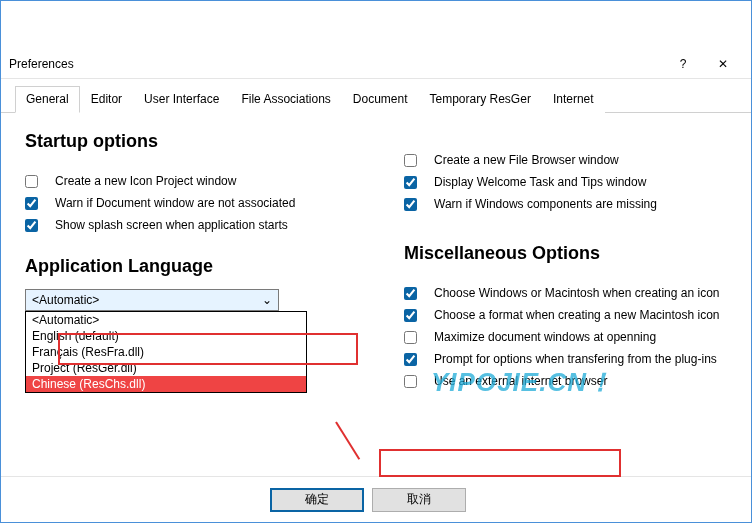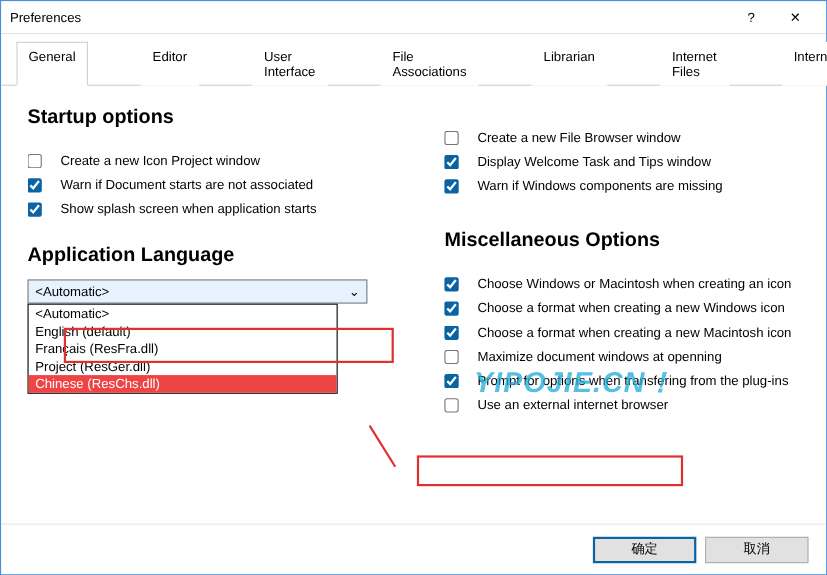--- a/index.html
+++ b/index.html
@@ -1,75 +1,75 @@
 <!DOCTYPE html>
 <html><head>
 <meta charset="utf-8">
 <style>
 * { box-sizing: border-box; margin: 0; padding: 0; font-family: "Segoe UI", Tahoma, sans-serif; font-size: 12px; }
 body { background: #fff; width: 752px; height: 523px; position: relative; }
 .window { width: 752px; height: 523px; border: 1px solid #4a90d9; background: #fff; display: flex; flex-direction: column; }
-.titlebar { height: 30px; display: flex; align-items: center; padding: 0 8px; border-bottom: 1px solid #e5e5e5; }
+.titlebar { height: 30px; display: flex; align-items: center; padding: 0 8px; border-bottom: 1px solid #e5e5e5; margin-top: 48px; }
 .titlebar .title { flex: 1; font-size: 12px; color: #000; }
 .titlebar .btn { width: 40px; height: 28px; display: flex; align-items: center; justify-content: center; color: #000; }
-.tabs { display: flex; padding: 6px 14px 0 14px; border-bottom: 1px solid #d0d0d0; gap: 48px; }
+.tabs { display: flex; padding: 6px 14px 0 14px; border-bottom: 1px solid #d0d0d0; }
 .tab { padding: 5px 10px 6px 10px; border: 1px solid transparent; border-bottom: none; color: #000; position: relative; top: 1px; background: #fff; }
 .tab.active { border: 1px solid #d0d0d0; border-bottom-color: #fff; }
 .content { flex: 1; padding: 18px 24px; display: flex; gap: 56px; position: relative; }
 .col { flex: 1; }
 h4 { font-size: 18px; font-weight: bold; margin-bottom: 12px; }
 .chk { display: flex; align-items: center; margin-bottom: 8px; gap: 17px; }
 .chk input { width: 13px; height: 13px; accent-color: #0a64a4; }
 .chk label { color: #000; }
 .langsec { margin-top: 24px; position: relative; }
-.dropdown { position: relative; width: 309px; margin-top: 10px; }
+.dropdown { position: relative; width: 254px; margin-top: 10px; }
 .dd-box { border: 1px solid #7a7a7a; background: #e6f3ff; height: 22px; display: flex; align-items: center; padding: 0 6px; justify-content: space-between; }
 .dd-list { position: absolute; top: 22px; left: 0; width: 282px; border: 1px solid #000; background: #fff; z-index: 5; }
 .dd-item { padding: 1px 6px; color: #000; }
 .dd-item.sel { background: #ef4444; color: #fff; }
 .redbox { position: absolute; left: 33px; top: 77px; width: 300px; height: 32px; border: 2px solid #e03030; pointer-events: none; z-index: 6; }
 .redbox2 { position: absolute; left: 378px; top: 336px; width: 242px; height: 28px; border: 2px solid #e03030; pointer-events: none; z-index: 6; }
 .redline { position: absolute; left: 335px; top: 308px; width: 44px; height: 2px; background: #e03030; transform: rotate(58deg); transform-origin: left center; z-index: 6; }
 .watermark { position: absolute; left: 430px; top: 252px; font-size: 26px; font-weight: 900; font-style: italic; color: #1fabd8; opacity: 0.75; pointer-events: none; z-index: 7; letter-spacing: 1px; }
 .watermark2 { position: absolute; left: 175px; top: 337px; font-size: 14px; font-weight: 700; color: #fff; pointer-events: none; z-index: 7; letter-spacing: 2px; }
-.footer { height: 46px; border-top: 1px solid #e5e5e5; display: flex; justify-content: flex-end; align-items: center; gap: 8px; padding-right: 16px; }
+.footer { height: 46px; border-top: 1px solid #e5e5e5; display: flex; justify-content: center; align-items: center; gap: 8px; padding-right: 16px; }
 .footer button { width: 94px; height: 24px; border: 1px solid #adadad; background: #e1e1e1; }
 .footer button.primary { border: 2px solid #0a64a4; background: #e1e1e1; }
 </style>
 </head>
 <body>
 
 <div class="window">
   <div class="titlebar">
     <span class="title">Preferences</span>
     <span class="btn">?</span>
     <span class="btn">✕</span>
   </div>
 
   <div class="tabs">
     <div class="tab active">General</div>
     <div class="tab">Editor</div>
     <div class="tab">User Interface</div>
     <div class="tab">File Associations</div>
-    <div class="tab">Librarian</div>
-    <div class="tab">Internet Files</div>
+    <div class="tab">Document</div>
+    <div class="tab">Temporary ResGer</div>
     <div class="tab">Internet</div>
   </div>
 
   <div class="content">
     <div class="col">
       <h4>Startup options</h4>
       <div style="height:10px"></div>
       <div class="chk">
           <input type="checkbox" style="">
           <label>Create a new Icon Project window</label>
         </div>
       <div class="chk">
           <input type="checkbox" checked="" style="">
-          <label>Warn if Document starts are not associated</label>
+          <label>Warn if Document window are not associated</label>
         </div>
       <div class="chk">
           <input type="checkbox" checked="" style="">
           <label>Show splash screen when application starts</label>
         </div>
 
       <div class="langsec">
         <h4>Application Language</h4>
         <div class="dropdown">
           <div class="dd-box">
@@ -106,24 +106,20 @@
 
       <div style="height:24px"></div>
       <h4>Miscellaneous Options</h4>
       <div style="height:10px"></div>
       <div class="chk">
           <input type="checkbox" checked="" style="">
           <label>Choose Windows or Macintosh when creating an icon</label>
         </div>
       <div class="chk">
           <input type="checkbox" checked="" style="">
-          <label>Choose a format when creating a new Windows icon</label>
-        </div>
-      <div class="chk">
-          <input type="checkbox" checked="" style="">
           <label>Choose a format when creating a new Macintosh icon</label>
         </div>
       <div class="chk">
           <input type="checkbox" style="">
           <label>Maximize document windows at openning</label>
         </div>
       <div class="chk">
           <input type="checkbox" checked="" style="">
           <label>Prompt for options when transfering from the plug-ins</label>
         </div>

